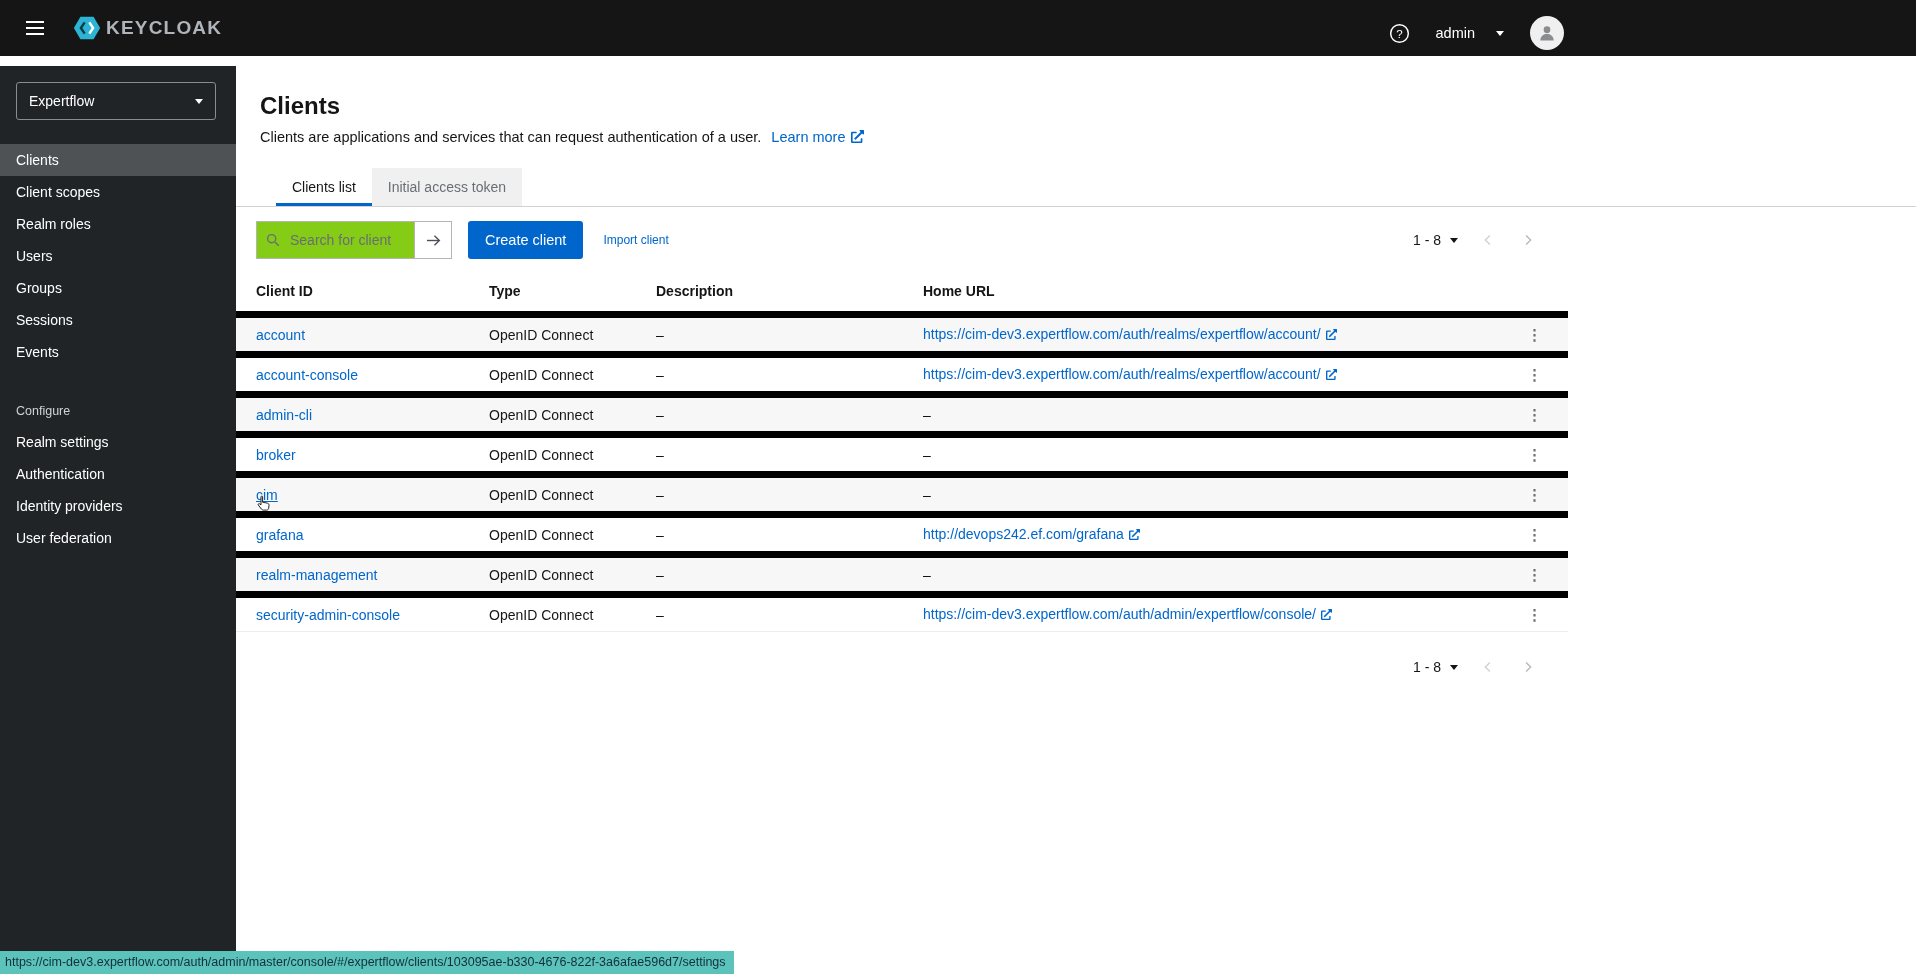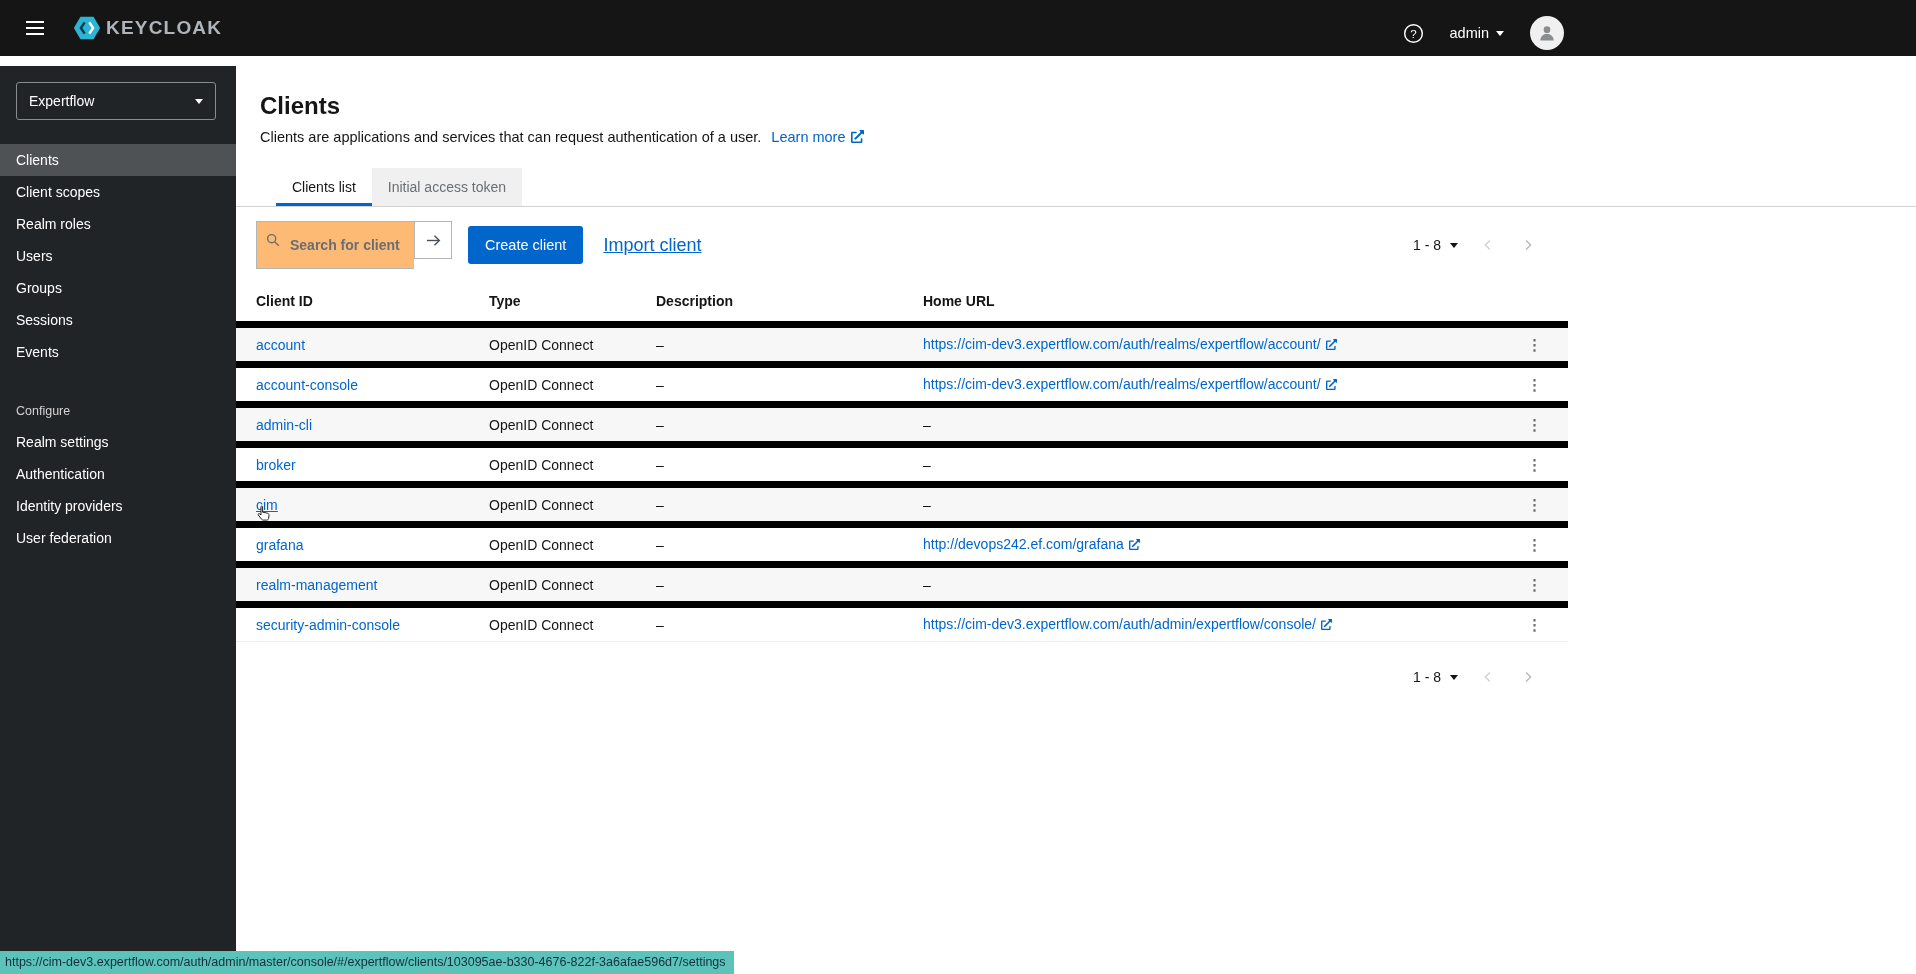--- a/index.html
+++ b/index.html
@@ -26,21 +26,21 @@
   .hamburger span { display: block; width: 18px; height: 2px; background: #ffffff; }
   .logo { display: flex; align-items: center; gap: 4px; margin-left: 18px; }
   .logo-text { color: #aeb4ba; font-size: 19px; font-weight: 700; letter-spacing: 1.2px; }
   .masthead-right {
     position: absolute; right: 352px; top: 0; height: 66px;
     display: flex; align-items: center; gap: 26px;
   }
   .icon-btn { background: none; border: none; cursor: pointer; display: flex; align-items: center; }
   .user-dropdown {
     background: none; border: none; cursor: pointer;
-    display: flex; align-items: center; gap: 7px;
+    display: flex; align-items: center; gap: 21px;
     color: #ffffff; font-size: 14.5px; justify-content: flex-end;
   }
   .caret-down-white {
     width: 0; height: 0; border-left: 4px solid transparent;
     border-right: 4px solid transparent; border-top: 5px solid #ffffff;
   }
   .avatar {
     width: 34px; height: 34px; border-radius: 50%; background: #f0f0f0;
     display: flex; align-items: center; justify-content: center;
     border: none; cursor: pointer;
@@ -83,37 +83,37 @@
   .tab.active {
     background: #ffffff; color: #151515;
     box-shadow: inset 0 -3px 0 0 #0066cc;
   }
 
   .content { width: 1332px; }
   .toolbar { display: flex; align-items: center; padding: 14px 20px; gap: 16px; }
   .search-group { display: flex; }
   .search-wrap { position: relative; }
   .search-input {
-    width: 158px; height: 48px; border: 1px solid #b5b5b5; border-right: none;
+    width: 158px; height: 38px; border: 1px solid #b5b5b5; border-right: none;
     padding: 0 8px 0 33px; font-size: 14px; font-family: inherit; color: #151515;
-    border-radius: 0; outline: none; background: #fdba74; font-weight: bold;
+    border-radius: 0; outline: none; background: #84cc16;
   }
   .search-input::placeholder { color: #6a6e73; }
   .search-icon { position: absolute; left: 10px; top: 12px; pointer-events: none; }
   .search-btn {
     width: 38px; height: 38px; border: 1px solid #b5b5b5; background: #ffffff;
     cursor: pointer; display: flex; align-items: center; justify-content: center;
   }
   .btn-primary {
     height: 38px; padding: 0 17px; background: #0066cc; color: #ffffff;
     border: none; border-radius: 3px; font-size: 14.5px; font-family: inherit; cursor: pointer;
   }
   .link-btn {
-    background: none; border: none; color: #0066cc; font-size: 18px;
-    font-family: inherit; cursor: pointer; padding: 0 4px; text-decoration: underline;
+    background: none; border: none; color: #0066cc; font-size: 12px;
+    font-family: inherit; cursor: pointer; padding: 0 4px;
   }
   .pager { margin-left: auto; display: flex; align-items: center; }
   .pager-label {
     background: none; border: none; cursor: pointer; font-family: inherit;
     display: flex; align-items: center; gap: 9px; font-size: 14px; color: #151515;
     padding: 0 10px;
   }
   .caret-down-dark {
     width: 0; height: 0; border-left: 4px solid transparent;
     border-right: 4px solid transparent; border-top: 5px solid #151515;

